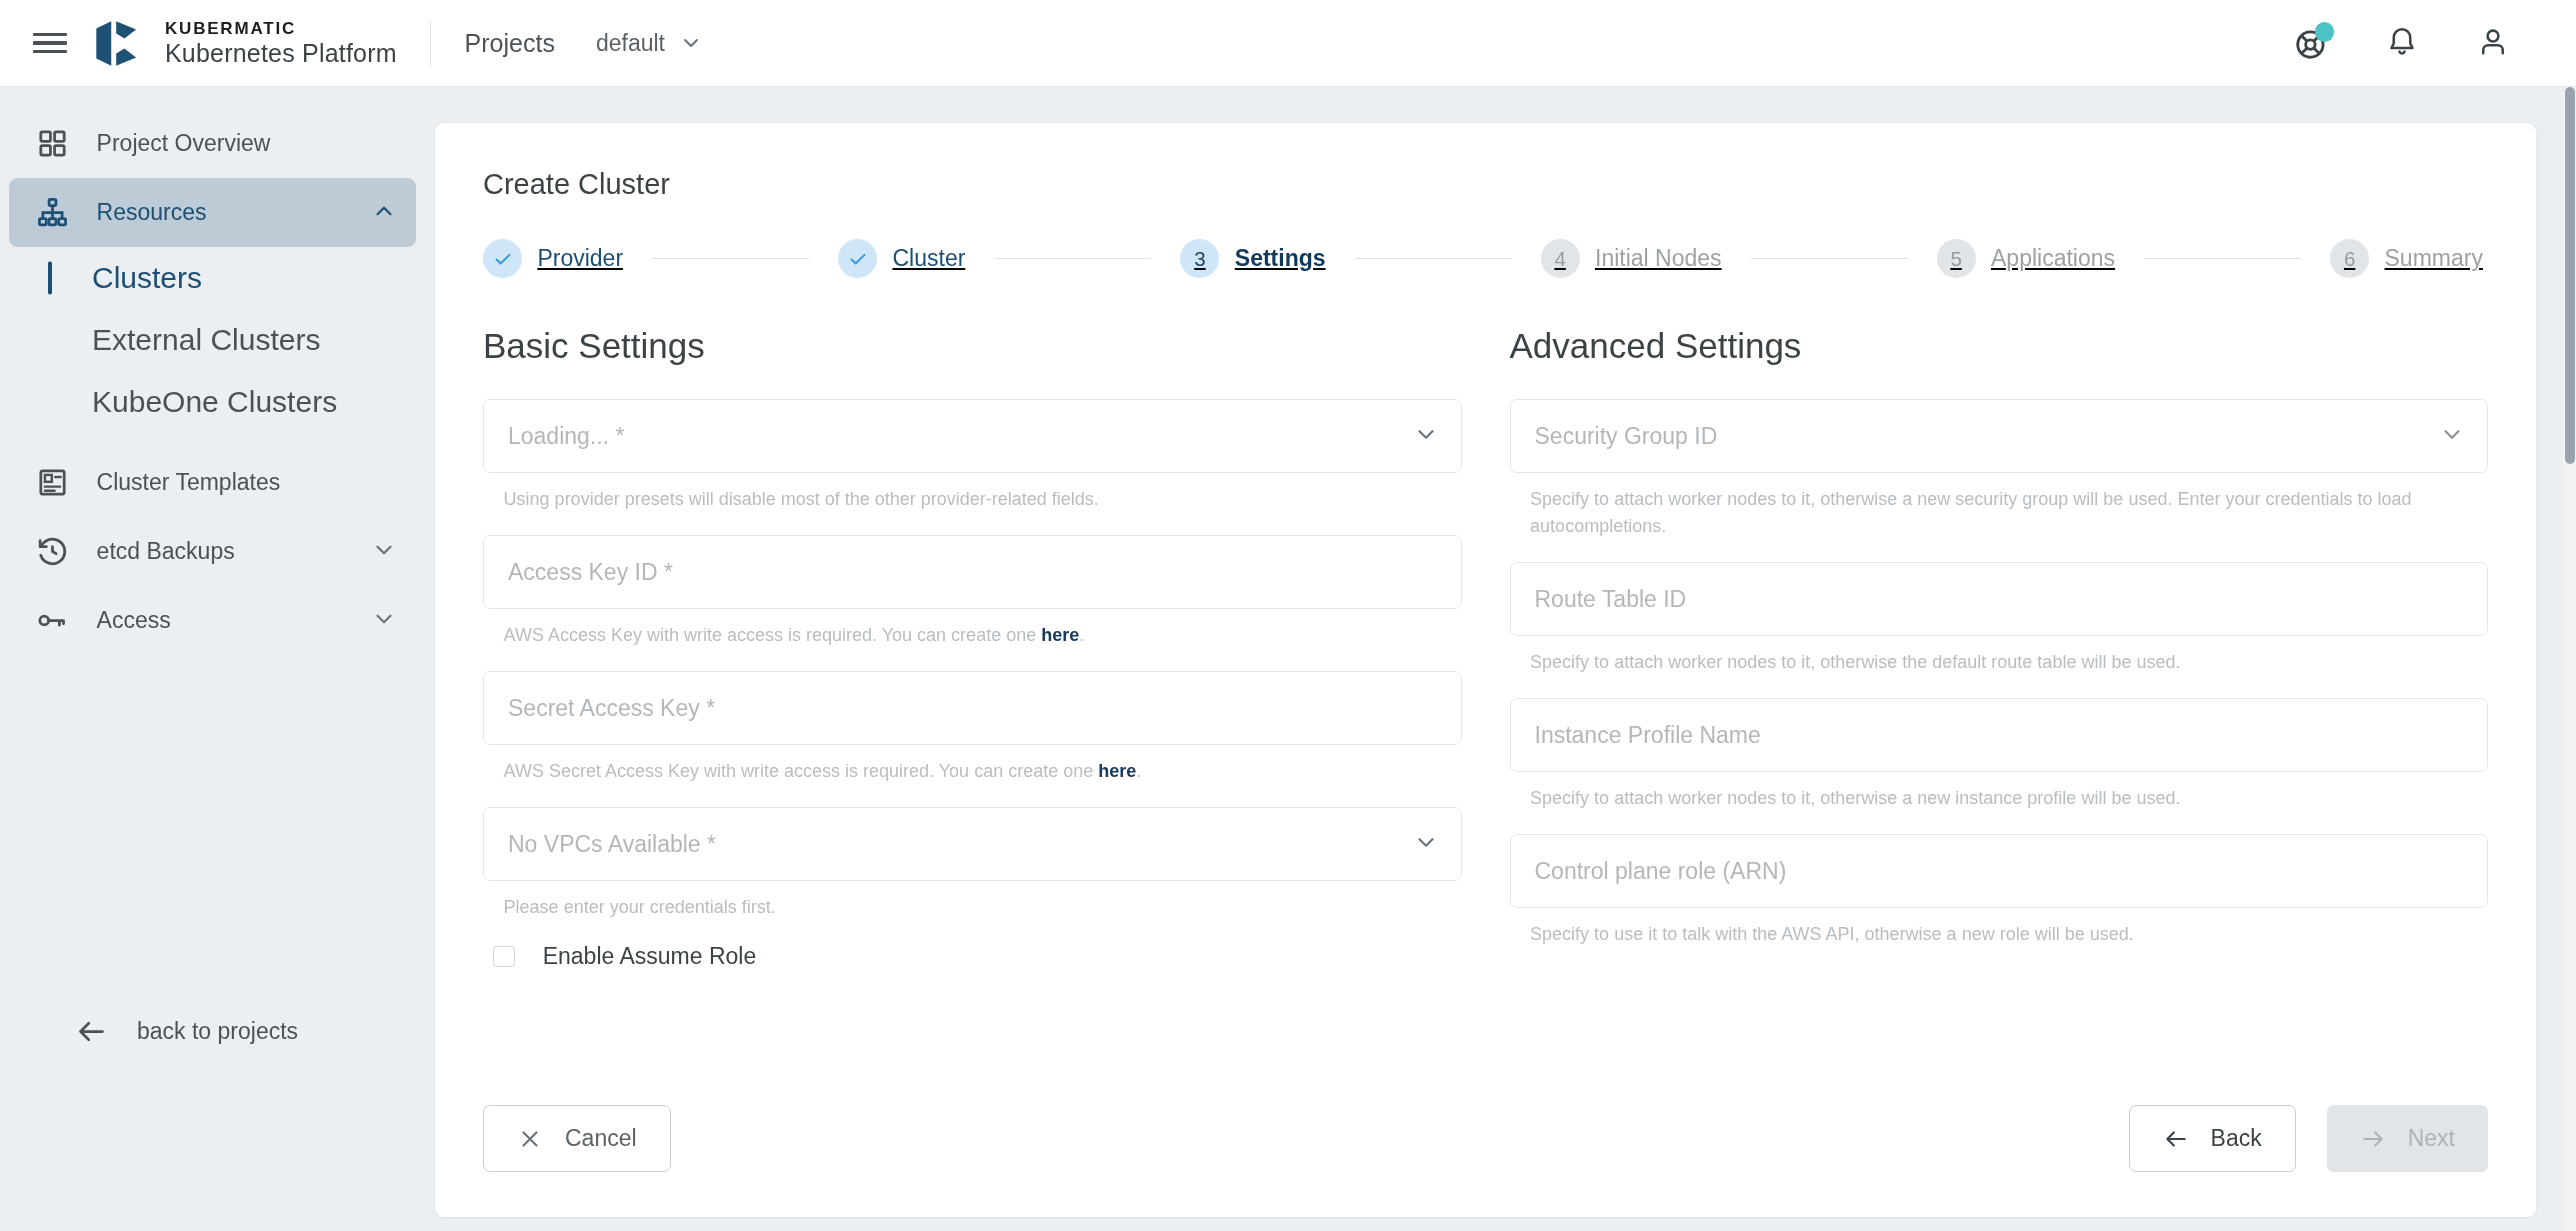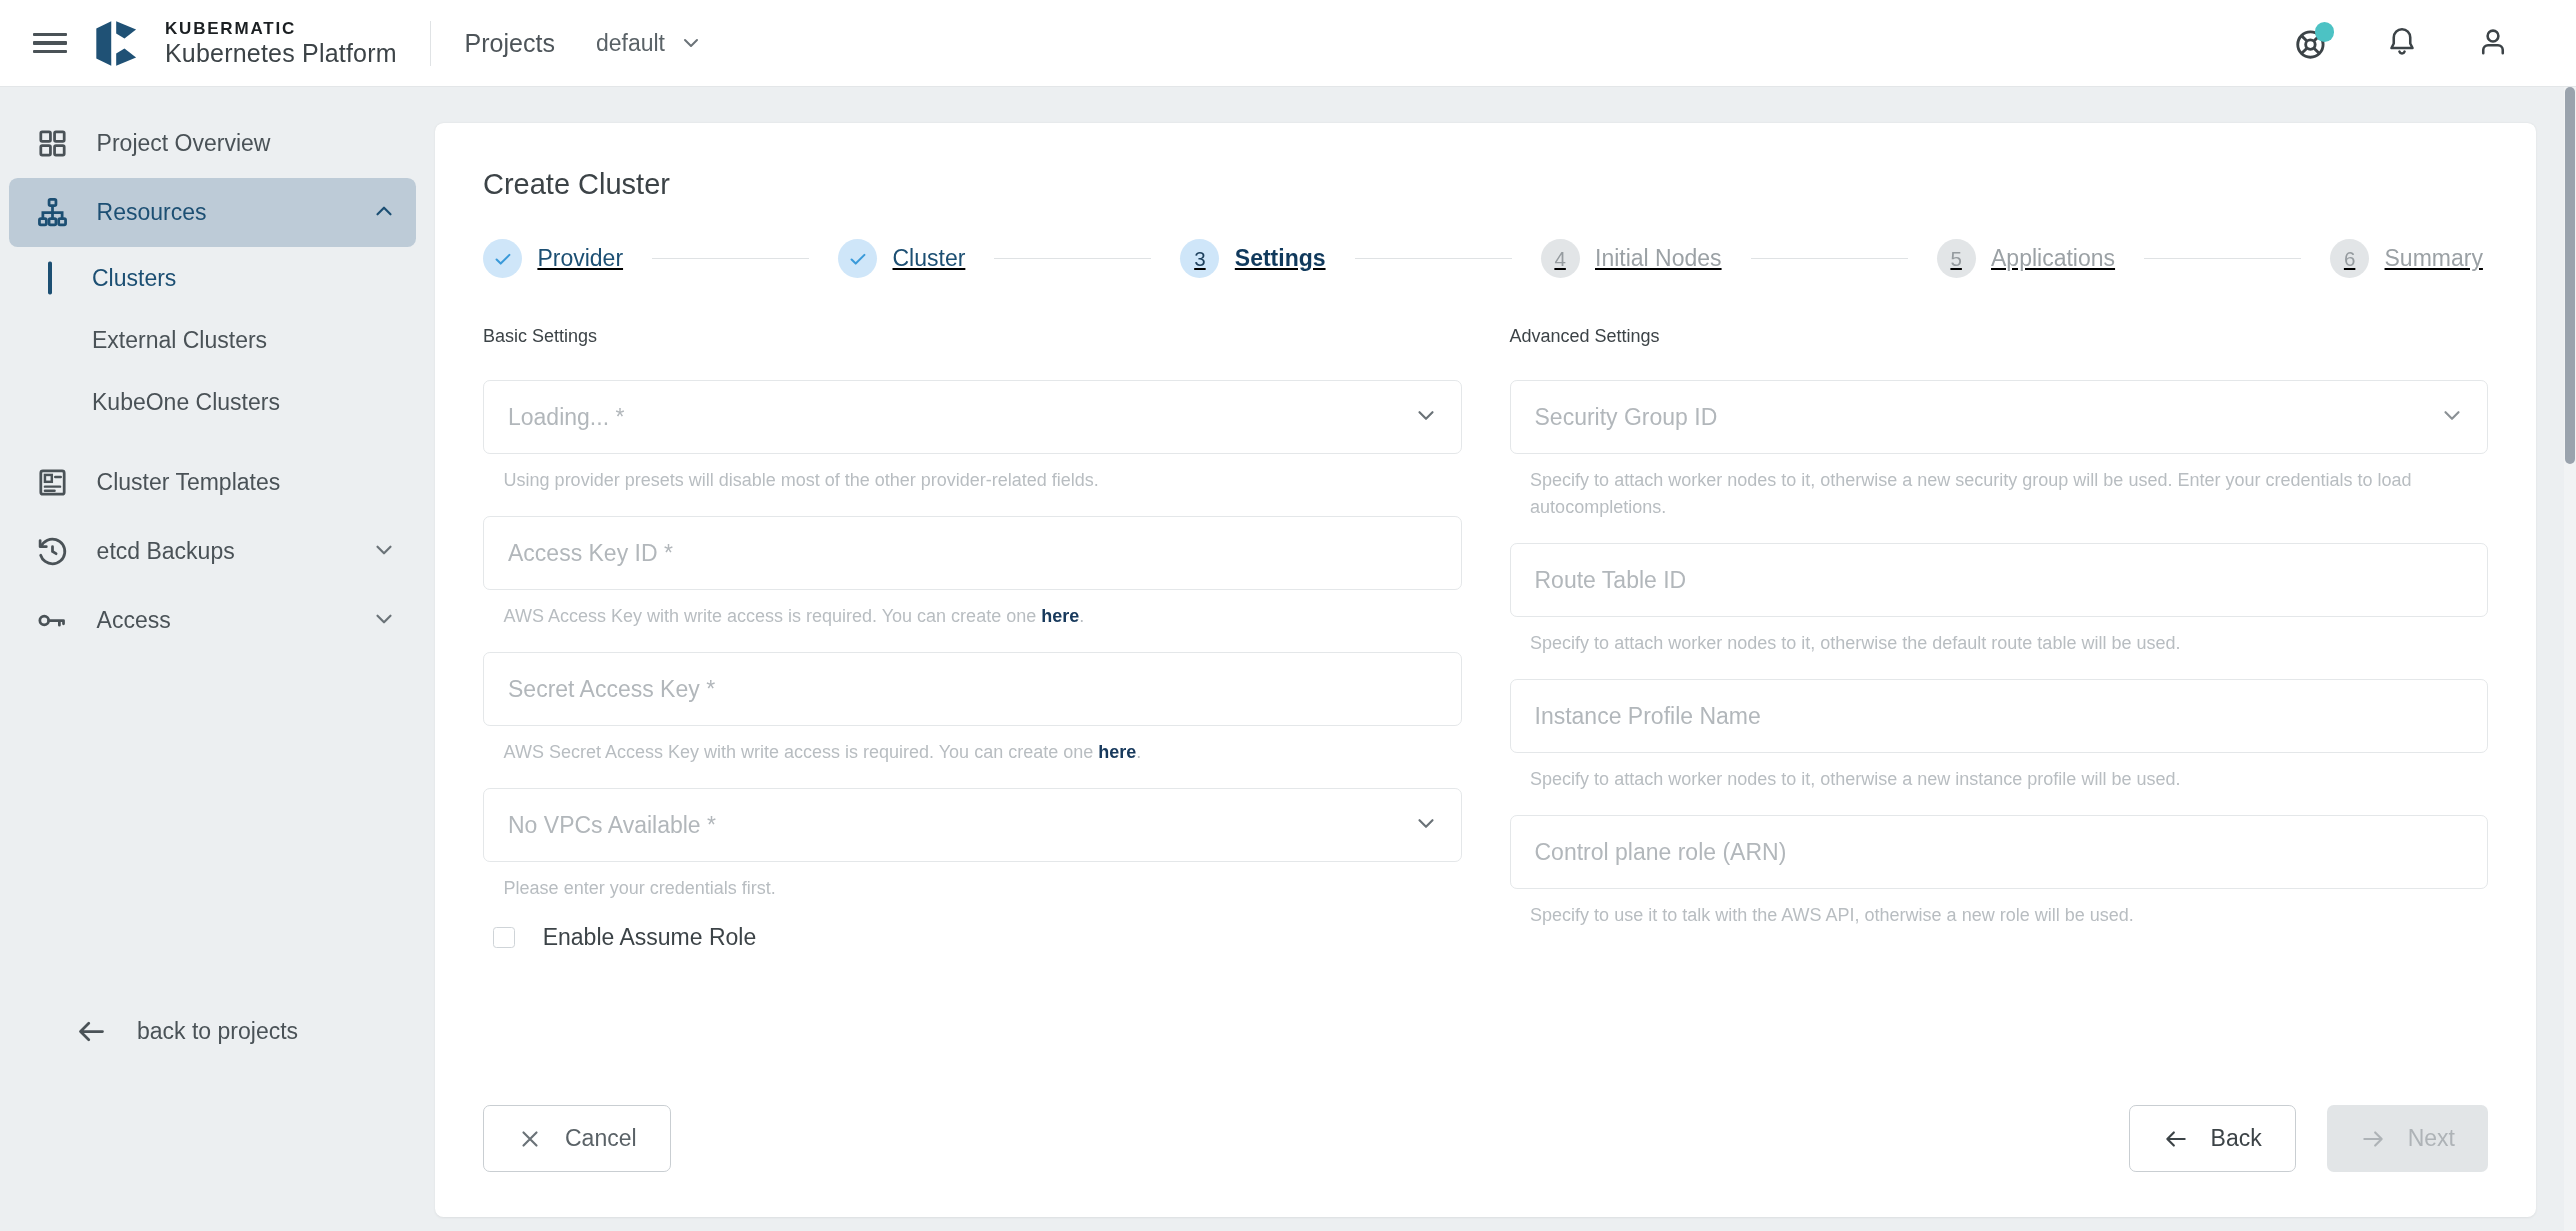--- a/index.html
+++ b/index.html
@@ -75,21 +75,21 @@
   .nav-icon { width: 36px; height: 36px; flex: 0 0 36px; display:flex; align-items:center; justify-content:center; }
   .nav-label { font-size: 23px; color: #4a5257; }
   .nav-item.active .nav-label { color: #1c4f73; }
   .nav-chevron { margin-left: auto; margin-right: 19px; }
 
   .subnav-item {
     display: flex; align-items: center;
     height: 62px; padding-left: 92px; cursor: pointer;
     position: relative;
   }
-  .subnav-label { font-size: 23px; color: #4a5257; }
+  .subnav-label { font-size: 30px; color: #4a5257; }
   .subnav-item.active .subnav-label { color: #1c4f73; }
   .subnav-bar {
     position: absolute; left: 48px; top: 50%; transform: translateY(-50%);
     width: 4.3px; height: 33px; background: #1c4f73; border-radius: 1.7px;
   }
 
   .back-projects {
     position: absolute; bottom: 19px; left: 0;
     display: flex; align-items: center; gap: 29px;
     padding-left: 75px; cursor: pointer;
@@ -123,21 +123,21 @@
   .step-circle.todo { background: #e2e5e7; color: #959b9f; }
   .step-label { font-size: 23px; white-space: nowrap; }
   .step-label.done { color: #1c4f73; }
   .step-label.current { color: #10395c; font-weight: bold; }
   .step-label.todo { color: #9ba1a5; }
   .step-line { flex: 1; height: 0.9px; background: #dfe2e4; margin: 0 29px; }
 
   
   .columns { display: flex; margin-top: 48px; gap: 48px; }
   .col { flex: 1; min-width: 0; }
-  .section-title { font-size: 18px; color: #3c4347; margin-bottom: 33px; }
+  .section-title { font-size: 35px; color: #3c4347; margin-bottom: 33px; }
 
   .field {
     position: relative;
     height: 74px;
     border: 0.9px solid #e4e7e9;
     border-radius: 6.9px;
     background: #ffffff;
     display: flex; align-items: center;
     padding: 0 24px;
     cursor: text;

